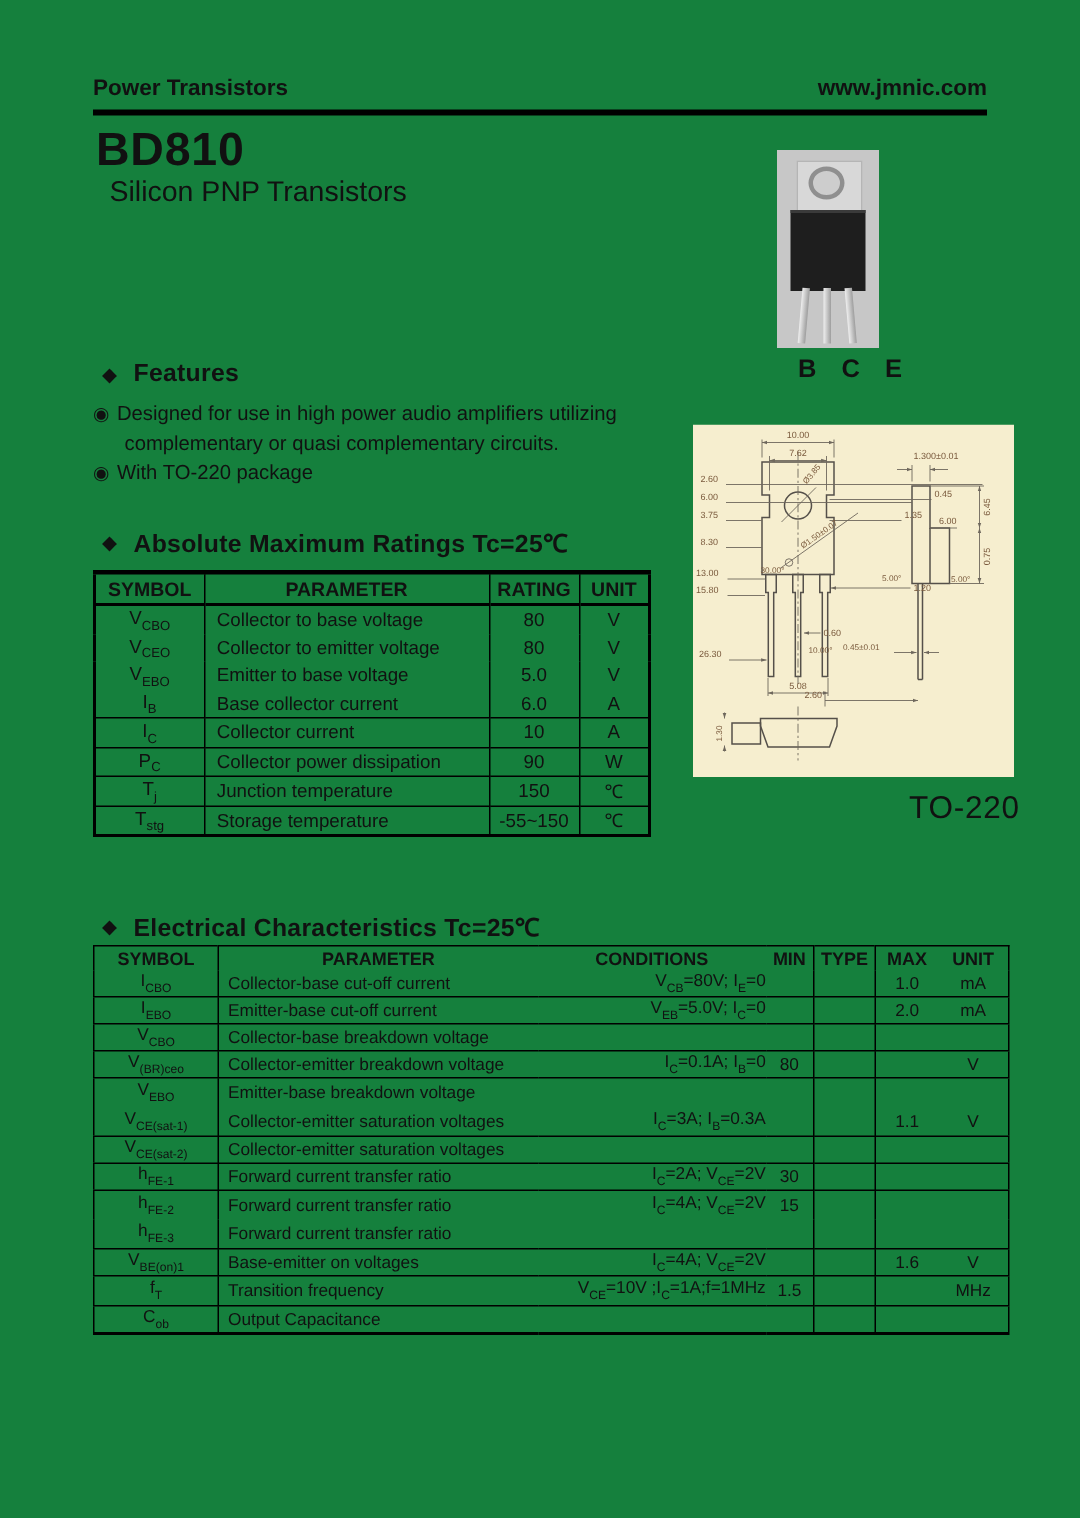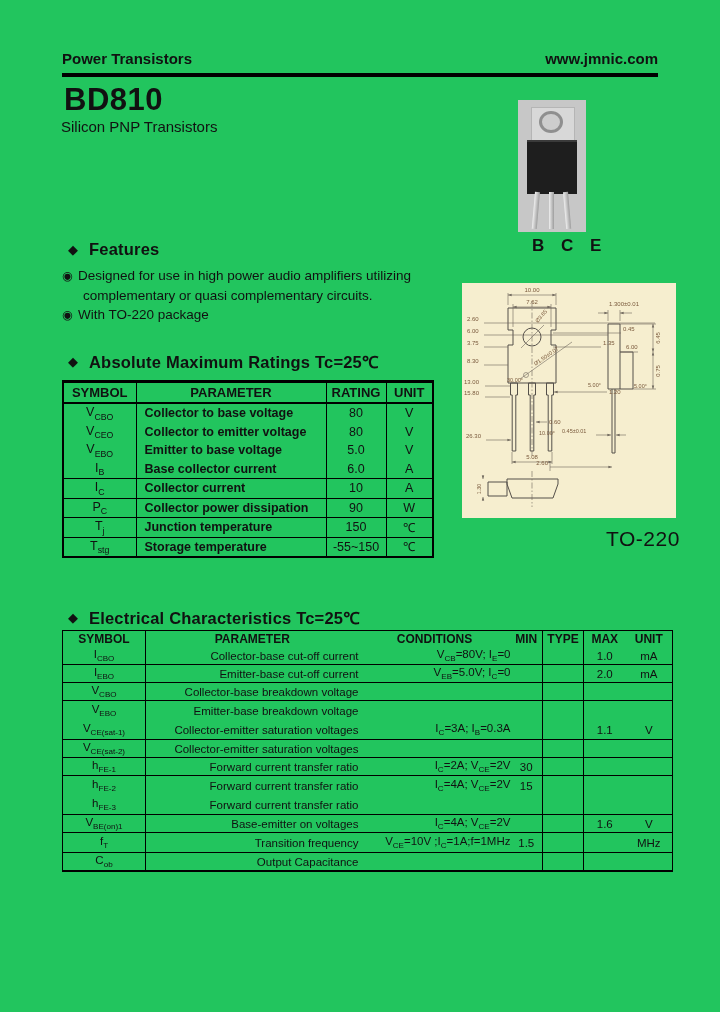--- a/index.html
+++ b/index.html
@@ -1,26 +1,26 @@
 <!DOCTYPE html>
 <html><head>
 <meta charset="utf-8">
 <style>
   html,body{margin:0;padding:0;background:#e8e8e8;}
-  .page{position:relative;width:720px;height:1012px;background:#22c55e;overflow:hidden;
+  .page{position:relative;width:720px;height:1012px;background:#15803d;overflow:hidden;
         color:#111;font-family:"Liberation Sans",sans-serif;}
   .abs{position:absolute;}
   sub{font-size:70%;margin-top:28px;}
 
   
   .hdr{left:62px;top:50px;width:596px;display:flex;justify-content:space-between;
        font-size:15px;font-weight:bold;}
   .hdr-rule{left:62px;top:73px;width:596px;height:4px;background:#000;}
   .title{left:64px;top:82px;font-size:31px;font-weight:bold;letter-spacing:.5px;}
-  .subtitle{left:61px;top:118px;font-size:15px;}
+  .subtitle{left:73px;top:118px;font-size:19px;}
 
   
   .photo{left:518px;top:100px;width:68px;height:132px;background:#c7c7c7;}
   .p-tab{position:absolute;left:13px;top:7px;width:42px;height:38px;background:#d8d8d8;
          border:1px solid #b5b5b5;}
   .p-hole{position:absolute;left:21px;top:11px;width:24px;height:22px;border-radius:50%;
           border:3px solid #8f8f8f;background:#cdcdcd;box-sizing:border-box;}
   .p-body{position:absolute;left:9px;top:40px;width:50px;height:52px;background:#1e1e1e;
           border-top:2px solid #3a3a3a;}
   .p-leg{position:absolute;top:92px;width:5px;height:37px;
@@ -39,31 +39,31 @@
 
   
   .t-ratings{left:62px;top:380px;width:370px;border-collapse:collapse;table-layout:fixed;
              border:2px solid #000;border-top:3px solid #000;}
   .t-ratings th{font-size:13px;font-weight:bold;height:19px;padding:0;text-align:center;
                 border-bottom:2px solid #000;border-right:1.5px solid #000;}
   .t-ratings td{font-size:12.5px;height:18.5px;padding:0;text-align:center;
                 border-right:1.5px solid #000;border-bottom:1.5px solid #000;}
   .t-ratings th:last-child,.t-ratings td:last-child{border-right:none;}
   .t-ratings tr.nosep td{border-bottom:none;}
-  .t-ratings .c-par{text-align:left;padding-left:8px;font-weight:bold;}
+  .t-ratings .c-par{text-align:left;padding-left:8px;}
 
   
   .t-elec{left:62px;top:630px;width:610px;border-collapse:collapse;table-layout:fixed;
           border:1.5px solid #000;border-bottom:2px solid #000;}
   .t-elec th{font-size:12px;font-weight:bold;height:16px;padding:0;text-align:center;}
   .t-elec td{font-size:11.5px;height:17px;padding:0;text-align:center;vertical-align:middle;}
   .t-elec tr.dbl td{height:19px;}
   .t-elec th.b-r,.t-elec td.b-r{border-right:1.2px solid #000;}
   .t-elec tr.gend td{border-bottom:1.2px solid #000;}
-  .t-elec .e-par{text-align:right;padding-left:6px;}
+  .t-elec .e-par{text-align:left;padding-left:6px;}
   .t-elec .e-cond{text-align:right;padding-left:4px;}
 
   .to220{left:606px;top:527px;font-size:21px;letter-spacing:.5px;}
 </style>
 </head>
 <body>
 
 <div class="page">
 
   <div class="abs hdr">
@@ -314,20 +314,29 @@
         </tr>
         <tr class="gend">
           <td class="e-sym b-r">V<sub>CBO</sub></td>
           <td class="e-par">Collector-base breakdown voltage</td>
           <td class="e-cond"></td>
           <td class="e-min b-r"></td>
           <td class="e-typ b-r"></td>
           <td class="e-max"></td>
           <td class="e-unit"></td>
         </tr>
+        <tr class="gend">
+          <td class="e-sym b-r">V<sub>(BR)ceo</sub></td>
+          <td class="e-par">Collector-emitter breakdown voltage</td>
+          <td class="e-cond">I<sub>C</sub>=0.1A; I<sub>B</sub>=0</td>
+          <td class="e-min b-r">80</td>
+          <td class="e-typ b-r"></td>
+          <td class="e-max"></td>
+          <td class="e-unit">V</td>
+        </tr>
         <tr class="dbl">
           <td class="e-sym b-r">V<sub>EBO</sub></td>
           <td class="e-par">Emitter-base breakdown voltage</td>
           <td class="e-cond"></td>
           <td class="e-min b-r"></td>
           <td class="e-typ b-r"></td>
           <td class="e-max"></td>
           <td class="e-unit"></td>
         </tr>
         <tr class="dbl gend">

